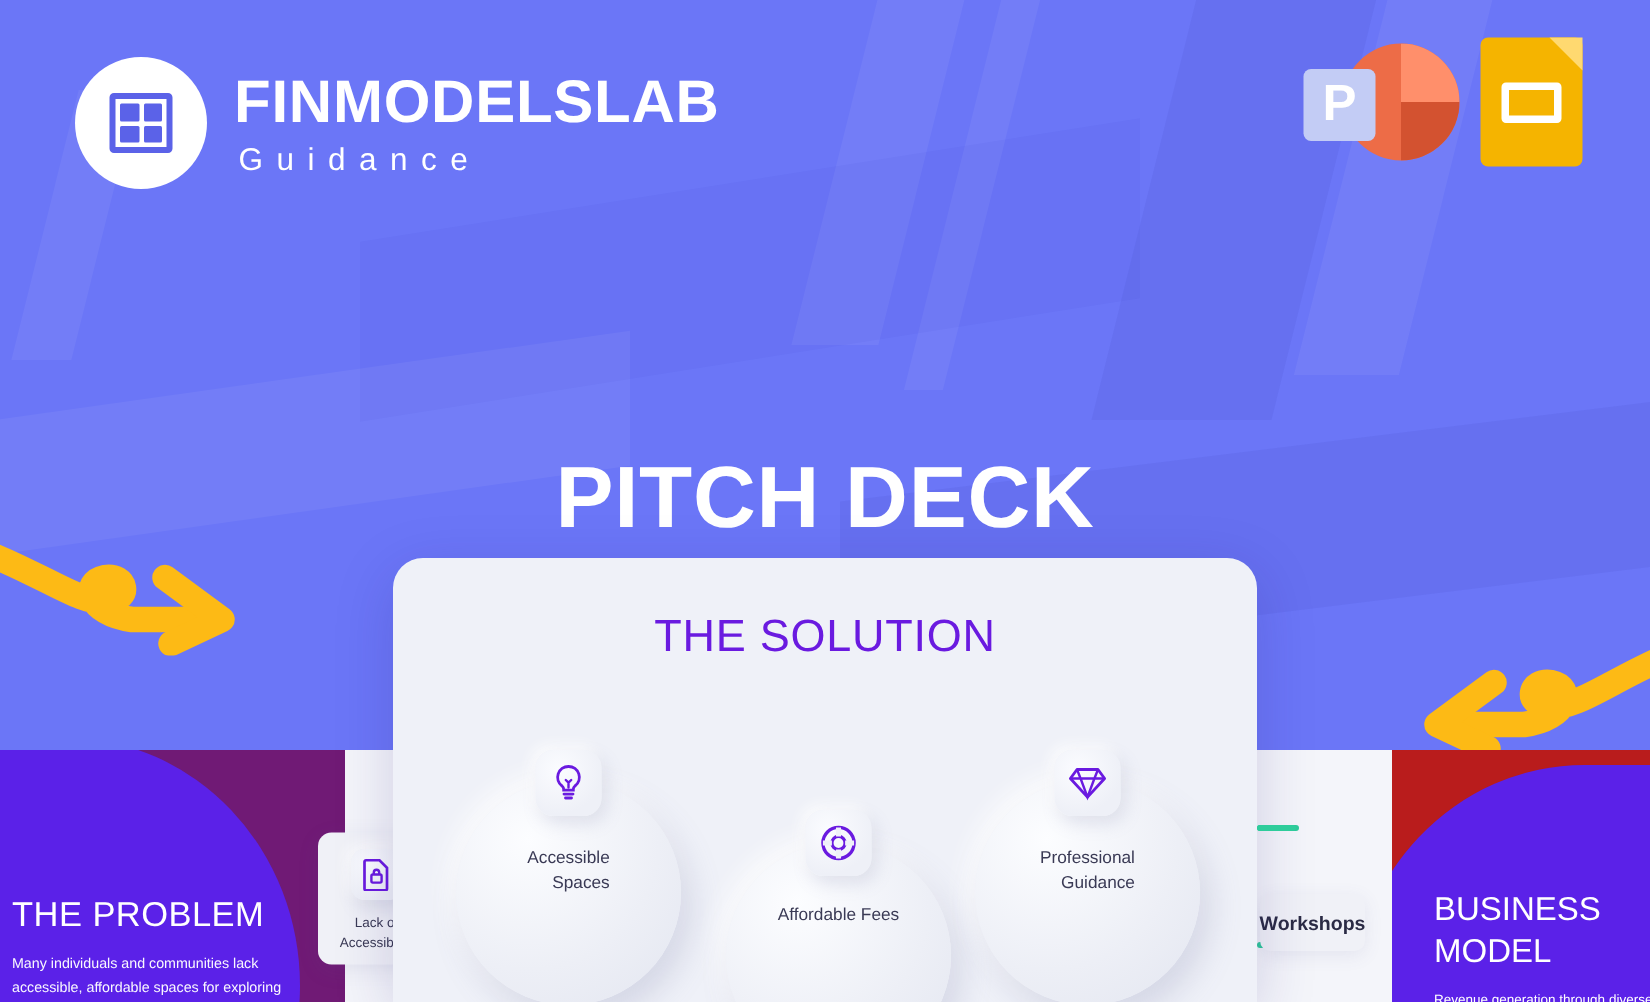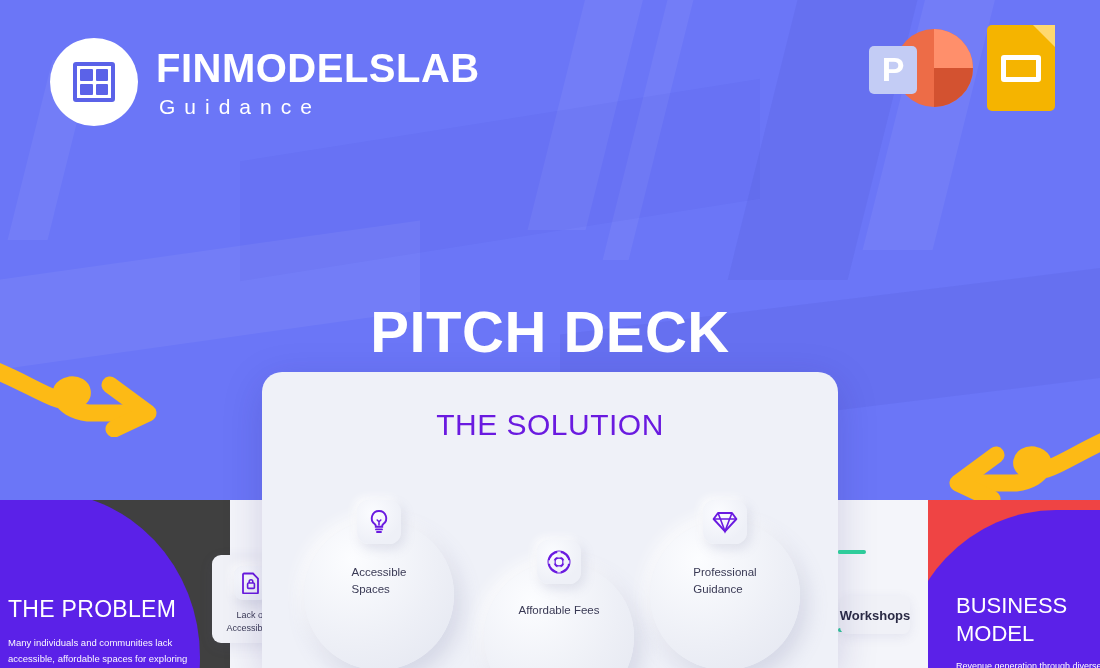--- a/index.html
+++ b/index.html
@@ -125,21 +125,21 @@
 
   
   .white-band {
     position: absolute; left: 0; right: 0; top: 500px; bottom: 0;
     background: #F4F5FA;
   }
 
   
   .slide-left {
     position: absolute; left: 0; top: 500px; width: 230px; bottom: 0;
-    background: #404040;
+    background: #701a75;
     overflow: hidden;
     text-decoration: underline;
   }
   .slide-left .blob {
     position: absolute; left: -110px; top: -8px;
     width: 310px; height: 330px;
     background: #5B21E8;
     border-radius: 0 170px 170px 0 / 0 180px 180px 0;
   }
   .slide-left .blob-txt {
@@ -159,21 +159,21 @@
     display: flex; flex-direction: column; align-items: center;
     padding-top: 11px;
   }
   .mini-card-label {
     font-size: 9px; color: #3A3A55; text-align: center;
     line-height: 1.4; margin-top: 9px; width: 74px;
   }
 
   .slide-right {
     position: absolute; right: 0; top: 500px; width: 172px; bottom: 0;
-    background: #ef4444; overflow: hidden;
+    background: #b91c1c; overflow: hidden;
   }
   .slide-right .blob {
     position: absolute; right: -60px; top: 10px;
     width: 260px; height: 330px;
     background: #5B21E8;
     border-radius: 175px 0 0 175px / 185px 0 0 185px;
   }
   .slide-right .blob-txt {
     position: absolute; left: 28px; top: 92px; width: 170px;
     color: #ffffff;
@@ -209,21 +209,21 @@
     width: 420px; font-size: 11px; color: #33334D; line-height: 1.75;
   }
 
   .bubble {
     position: absolute; border-radius: 50%;
     background: radial-gradient(circle at 32% 26%, #FCFDFF 0%, #EDEFF6 58%, #E3E6F0 100%);
     box-shadow: 6px 10px 22px rgba(110,115,160,.22), -5px -5px 16px rgba(255,255,255,.95);
     display: flex; align-items: flex-start; justify-content: center;
   }
   .bubble-label {
-    font-size: 11.5px; color: #3A3A55; text-align: left;
+    font-size: 11.5px; color: #3A3A55; text-align: right;
     line-height: 1.45; font-weight: 400;
   }
   .bubble-icon {
     position: absolute; width: 44px; height: 44px; border-radius: 12px;
     background: radial-gradient(circle at 35% 30%, #FBFCFF 0%, #EEF0F7 70%);
     box-shadow: 3px 5px 12px rgba(110,115,160,.18), -3px -3px 9px rgba(255,255,255,.9);
     display: flex; align-items: center; justify-content: center;
   }
   .green-line { position: absolute; height: 4px; border-radius: 2px; background: #2ECC9B; }
 </style>

